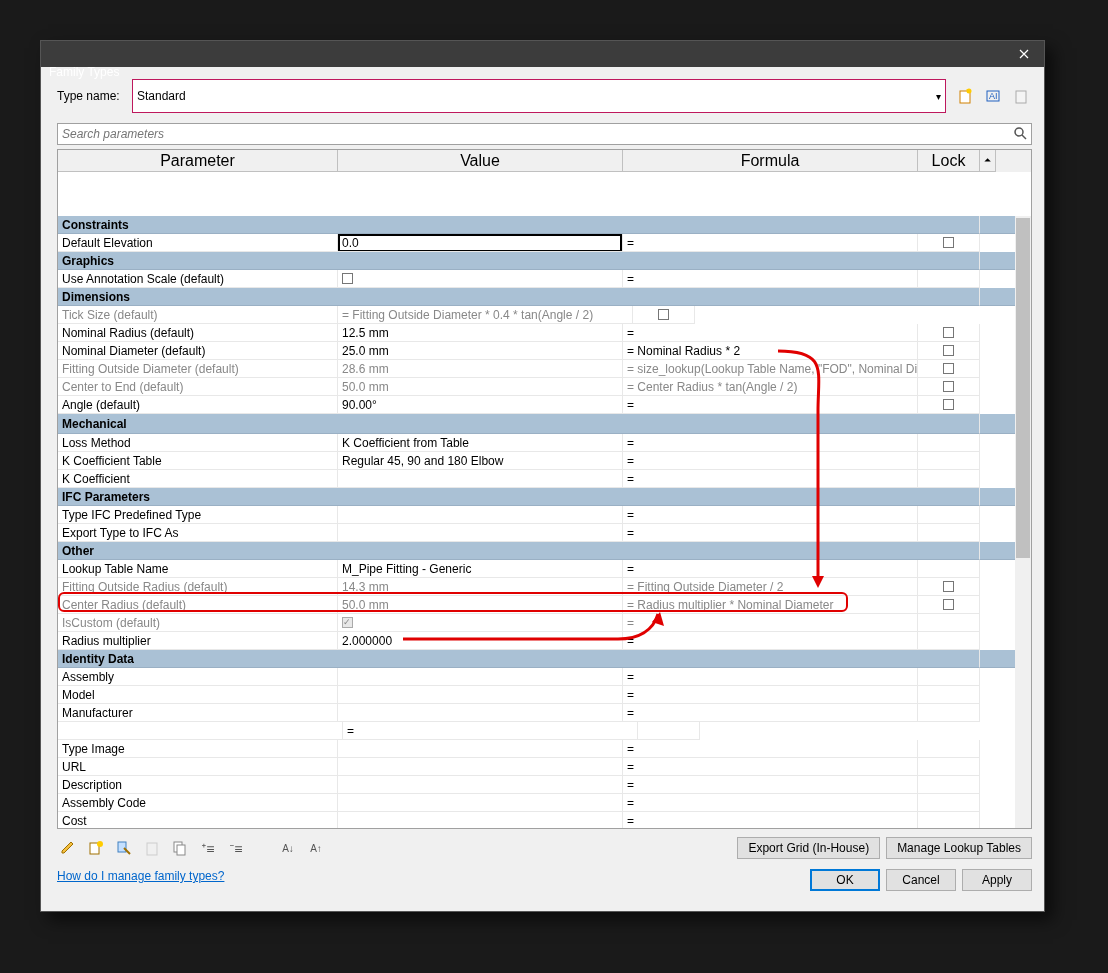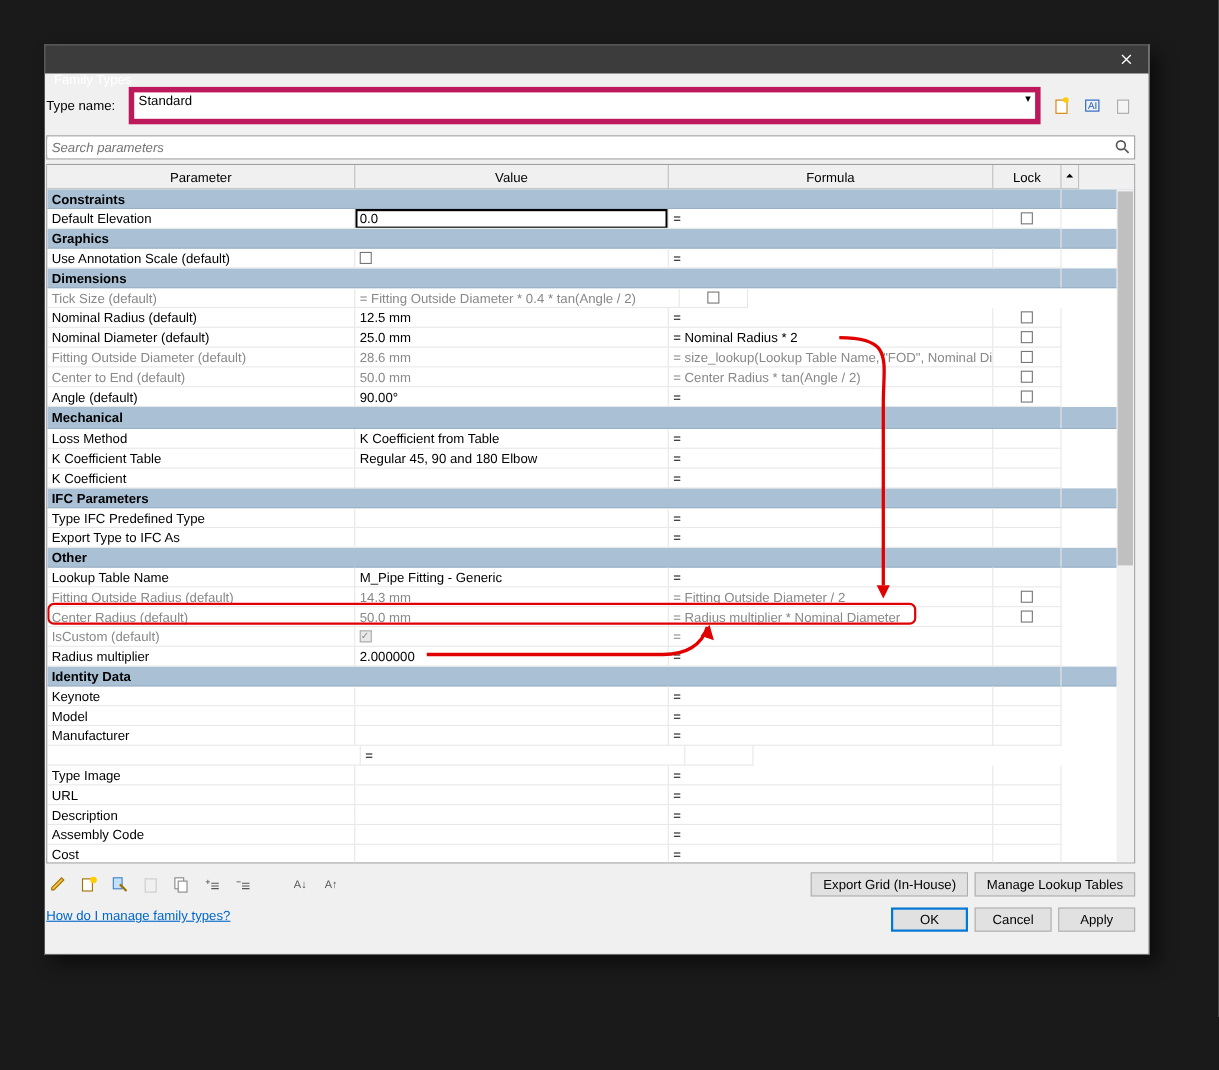--- a/index.html
+++ b/index.html
@@ -1,39 +1,39 @@
 <!DOCTYPE html>
 <html><head>
 <meta charset="utf-8">
 <style>
 * { box-sizing: border-box; margin: 0; padding: 0; }
 body { font-family: "Segoe UI", Tahoma, sans-serif; font-size: 12px; background: #1a1a1a; padding: 40px; }
 .dialog { width: 1005px; background: #f0f0f0; border: 1px solid #555; box-shadow: 8px 8px 16px rgba(0,0,0,0.6); }
 .titlebar { background: #3c3c3c; color: #fff; display: flex; align-items: center; height: 26px; padding: 0 0 0 8px; font-size: 12px; }
 .titlebar .title { flex: 1; margin-top: 35px; }
 .titlebar .close { width: 40px; height: 26px; display: flex; align-items: center; justify-content: center; cursor: pointer; }
-.content { padding: 12px 12px 12px 1px; background: #f0f0f0; }
+.content { padding: 12px 12px 12px 16px; background: #f0f0f0; }
 .typename-row { display: flex; align-items: center; margin-bottom: 10px; }
 .typename-label { width: 75px; }
-.typename-select { flex: 1; height: 34px; border: 5px solid #be185d; background: #fff; display: flex; align-items: flex-start; padding: 0 4px; position: relative; }
+.typename-select { flex: 1; height: 34px; border: 1px solid #be185d; background: #fff; display: flex; align-items: center; padding: 0 4px; position: relative; }
 .typename-select .chev { position: absolute; right: 4px; font-size: 10px; }
 .topbtns { display: flex; gap: 6px; margin-left: 8px; }
 .iconbtn { width: 22px; height: 22px; display: flex; align-items: center; justify-content: center; cursor: pointer; }
 .search-row { display: flex; align-items: center; border: 1px solid #a0a0a0; background: #fff; height: 22px; margin-bottom: 4px; }
 .search-row input { flex: 1; border: none; outline: none; padding: 0 4px; font-style: italic; color: #3b82f6; font-size: 12px; font-family: inherit; }
 .search-row .mag { width: 22px; text-align: center; }
 .grid-area { border: 1px solid #a0a0a0; background: #fff; position: relative; }
 .grid-header { display: flex; background: #f0f0f0; }
-.grid-header > div { border-right: 1px solid #c0c0c0; border-bottom: 1px solid #c0c0c0; height: 22px; display: flex; align-items: center; justify-content: center; font-size: 12px; }
+.grid-header > div { border-right: 1px solid #c0c0c0; border-bottom: 1px solid #c0c0c0; height: 22px; display: flex; align-items: center; justify-content: center; font-size: 16px; }
 .col-param { width: 280px; }
 .col-value { width: 285px; }
 .col-formula { width: 295px; }
 .col-lock { width: 62px; }
 .col-scroll { width: 16px; }
-.grid-body { position: relative; height: 612px; overflow: hidden; }
+.grid-body { position: relative; height: 612px; overflow: hidden; margin-top: 44px; }
 .scrollbar { position: absolute; right: 0; top: 0; bottom: 0; width: 16px; background: #f0f0f0; }
 .scrollbar .thumb { position: absolute; left: 1px; right: 1px; top: 2px; height: 340px; background: #c0c0c0; }
 .row { display: flex; height: 18px; font-size: 12px; }
 .row > div { border-bottom: 1px solid #e8e8e8; border-right: 1px solid #e8e8e8; padding: 0 4px; display: flex; align-items: center; overflow: hidden; white-space: nowrap; }
 .row .c-param { width: 280px; }
 .row .c-value { width: 285px; }
 .row .c-formula { width: 295px; }
 .row .c-lock { width: 62px; justify-content: center; }
 .group-header { background: #aac1d5; font-weight: bold; }
 .group-header > div { border-bottom: 1px solid #9ab0c4; }
@@ -287,21 +287,21 @@
             <div class="c-formula">=</div>
             <div class="c-lock"></div>
           </div>
           <div class="row group-header" style="height: 18px;">
             <div class="c-param" style="width: 922px; text-align: right;">Identity Data</div>
             <div class="c-rest">
               <span class="collapse-chev">⌵</span>
             </div>
           </div>
           <div class="row">
-            <div class="c-param">Keynote</div>
+            <div class="c-param">Assembly</div>
             <div class="c-value"></div>
             <div class="c-formula">=</div>
             <div class="c-lock"></div>
           </div>
           <div class="row">
             <div class="c-param">Model</div>
             <div class="c-value"></div>
             <div class="c-formula">=</div>
             <div class="c-lock"></div>
           </div>

